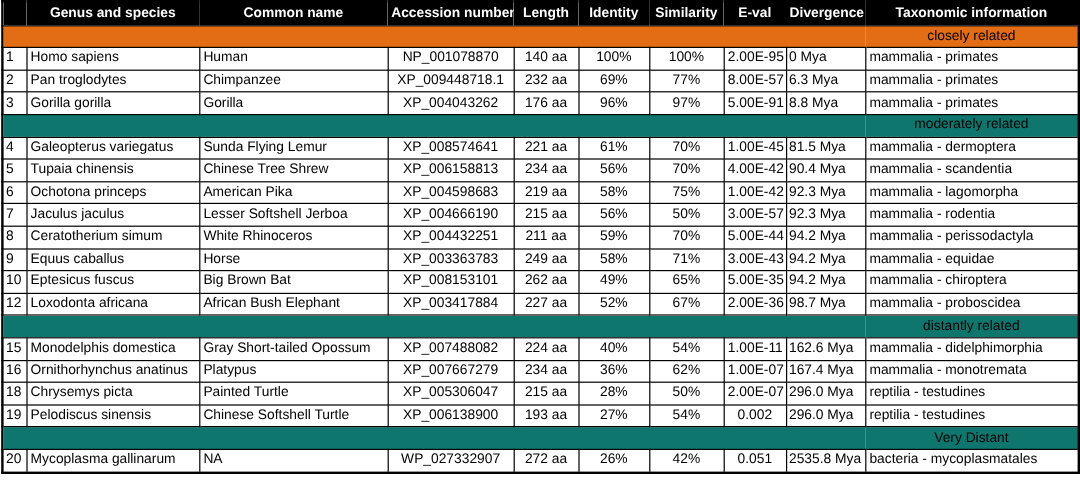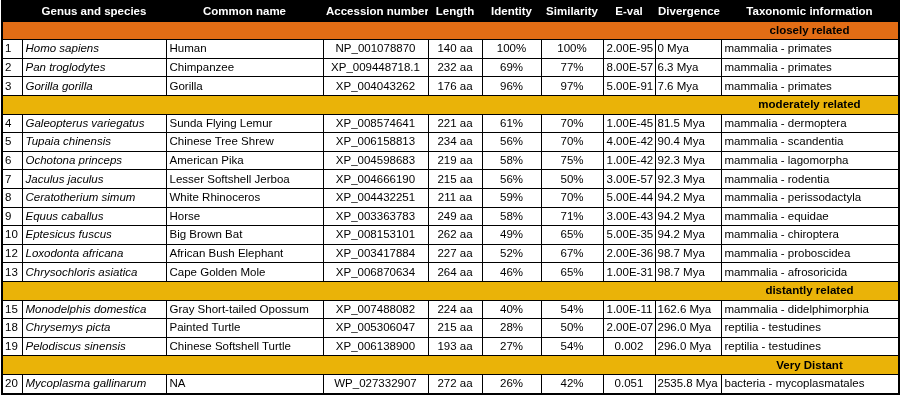--- a/index.html
+++ b/index.html
@@ -36,27 +36,27 @@
     border: 1px solid #000000;
     font-size: 11.5px;
     height: 15.2px;
     line-height: 15.2px;
     color: #000000;
     background: #ffffff;
   }
   tr.section-row td {
     border-left: none;
     border-right: none;
-    font-weight: bold;
+    font-weight: normal;
   }
   tr.section-row.dark td { background: #E26D15; }
-  tr.section-row.light td { background: #eab308; }
+  tr.section-row.light td { background: #0f766e; }
   td.section-label { text-align: center; }
   td.col-num { text-align: left; padding: 0 2px; }
-  td.col-genus { font-style: italic; }
+  td.col-genus { }
   td.center { text-align: center; }
   td.col-divergence { padding: 0 2px; margin-top: 40px; }
 </style>
 </head>
 <body>
 
 <table class="species-table">
   <colgroup>
     <col style="width:20px">
       <col style="width:144px">
@@ -114,21 +114,21 @@
       </tr>
       <tr>
         <td class="col-num">3</td>
         <td class="col-genus">Gorilla gorilla</td>
         <td>Gorilla</td>
         <td class="center">XP_004043262</td>
         <td class="center">176 aa</td>
         <td class="center">96%</td>
         <td class="center">97%</td>
         <td class="center">5.00E-91</td>
-        <td class="col-divergence">7.6 Mya</td>
+        <td class="col-divergence">8.8 Mya</td>
         <td>mammalia - primates</td>
       </tr>
       <tr class="section-row light">
         <td colspan="9"></td>
         <td class="section-label">moderately related</td>
       </tr>
       <tr>
         <td class="col-num">4</td>
         <td class="col-genus">Galeopterus variegatus</td>
         <td>Sunda Flying Lemur</td>
@@ -217,49 +217,49 @@
         <td class="col-genus">Loxodonta africana</td>
         <td>African Bush Elephant</td>
         <td class="center">XP_003417884</td>
         <td class="center">227 aa</td>
         <td class="center">52%</td>
         <td class="center">67%</td>
         <td class="center">2.00E-36</td>
         <td class="col-divergence">98.7 Mya</td>
         <td>mammalia - proboscidea</td>
       </tr>
-      <tr>
-        <td class="col-num">13</td>
-        <td class="col-genus">Chrysochloris asiatica</td>
-        <td>Cape Golden Mole</td>
-        <td class="center">XP_006870634</td>
-        <td class="center">264 aa</td>
-        <td class="center">46%</td>
-        <td class="center">65%</td>
-        <td class="center">1.00E-31</td>
-        <td class="col-divergence">98.7 Mya</td>
-        <td>mammalia - afrosoricida</td>
-      </tr>
       <tr class="section-row light">
         <td colspan="9"></td>
         <td class="section-label">distantly related</td>
       </tr>
       <tr>
         <td class="col-num">15</td>
         <td class="col-genus">Monodelphis domestica</td>
         <td>Gray Short-tailed Opossum</td>
         <td class="center">XP_007488082</td>
         <td class="center">224 aa</td>
         <td class="center">40%</td>
         <td class="center">54%</td>
         <td class="center">1.00E-11</td>
         <td class="col-divergence">162.6 Mya</td>
         <td>mammalia - didelphimorphia</td>
       </tr>
       <tr>
+        <td class="col-num">16</td>
+        <td class="col-genus">Ornithorhynchus anatinus</td>
+        <td>Platypus</td>
+        <td class="center">XP_007667279</td>
+        <td class="center">234 aa</td>
+        <td class="center">36%</td>
+        <td class="center">62%</td>
+        <td class="center">1.00E-07</td>
+        <td class="col-divergence">167.4 Mya</td>
+        <td>mammalia - monotremata</td>
+      </tr>
+      <tr>
         <td class="col-num">18</td>
         <td class="col-genus">Chrysemys picta</td>
         <td>Painted Turtle</td>
         <td class="center">XP_005306047</td>
         <td class="center">215 aa</td>
         <td class="center">28%</td>
         <td class="center">50%</td>
         <td class="center">2.00E-07</td>
         <td class="col-divergence">296.0 Mya</td>
         <td>reptilia - testudines</td>

